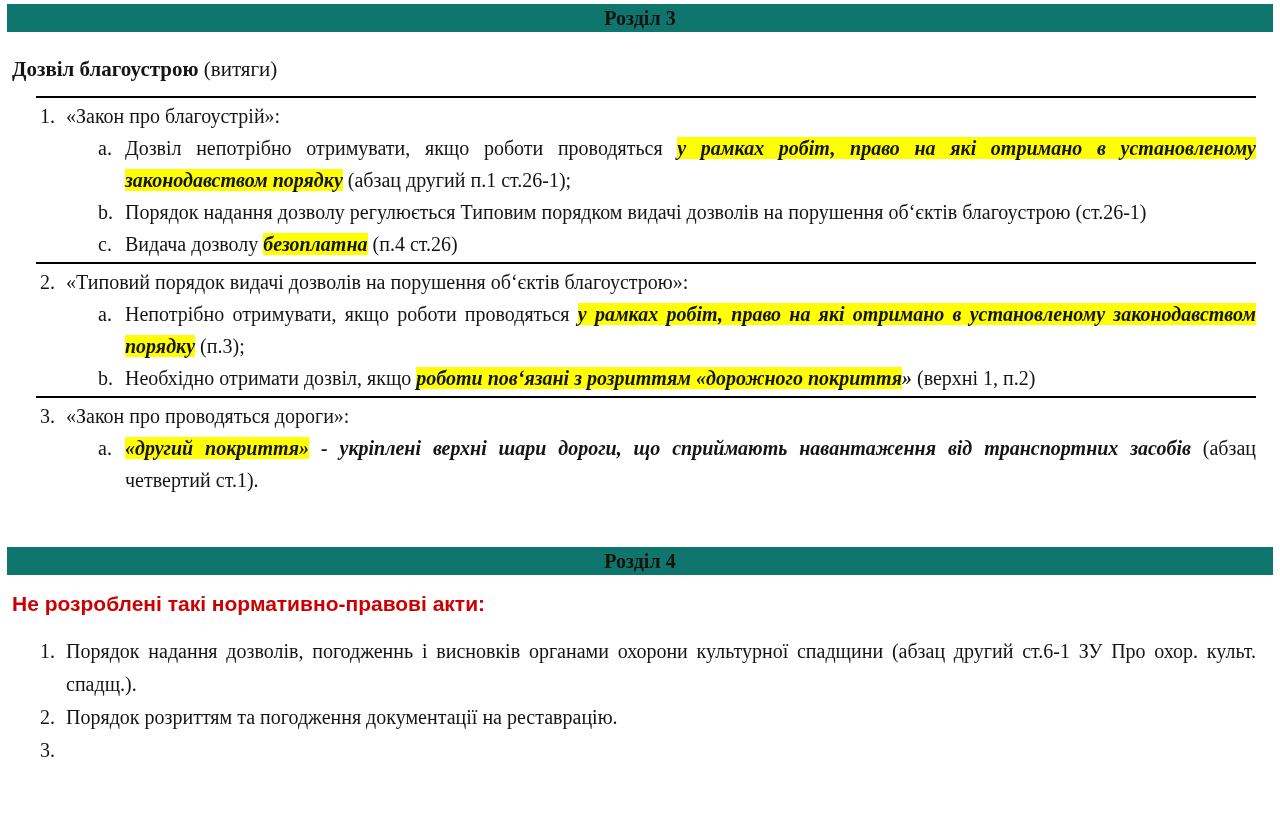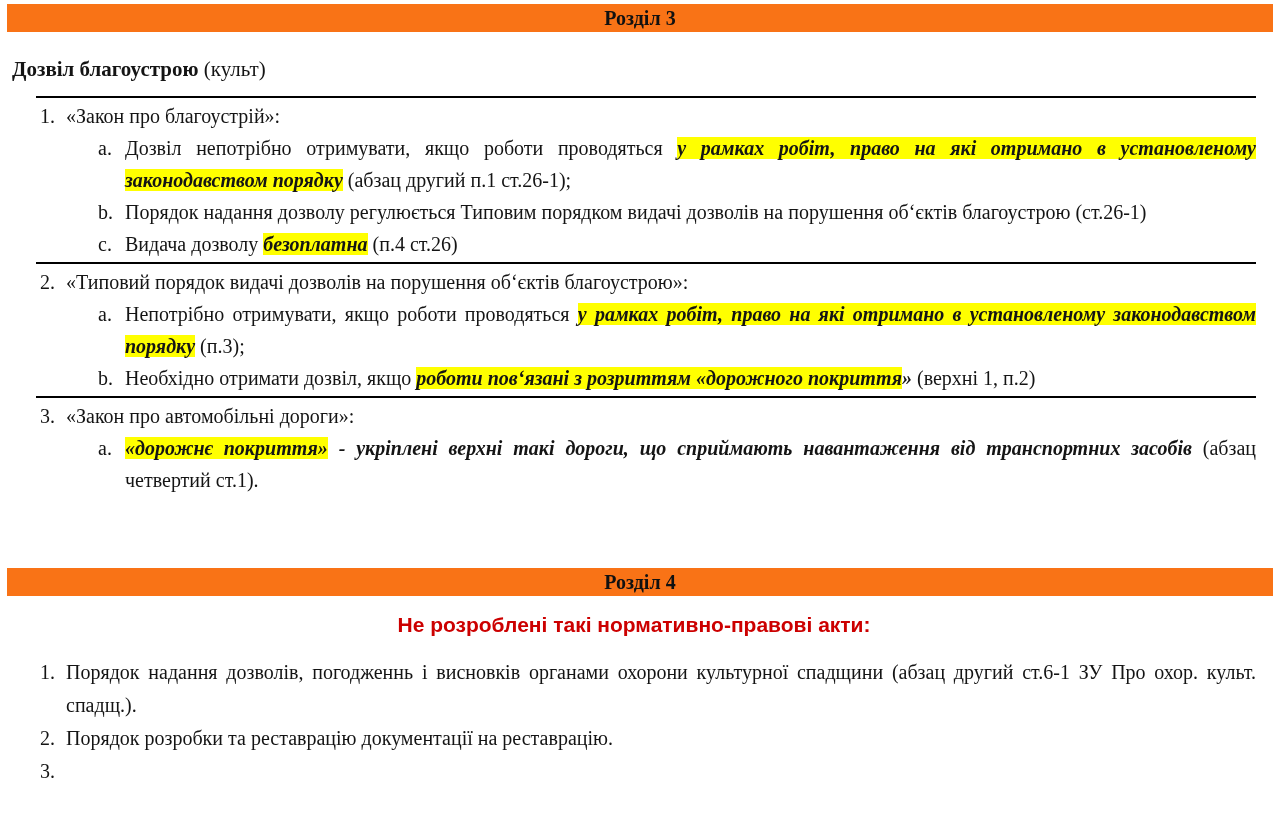--- a/index.html
+++ b/index.html
@@ -11,21 +11,21 @@
     width: 1280px;
     height: 832px;
     overflow: hidden;
     font-family: "Liberation Serif", "DejaVu Serif", serif;
     font-size: 20px;
     color: #141414;
   }
   .bar {
     margin: 4px 7px 0 7px;
     height: 28px;
-    background: #f97316;
+    background: #0f766e;
     display: flex;
     align-items: center;
     justify-content: center;
   }
   .bar .bar-title {
     font-weight: bold;
     font-size: 20px;
     color: #111111;
   }
   .subtitle {
@@ -63,29 +63,28 @@
   }
   .run-hl {
     background: #FFFF00;
     font-weight: bold;
     font-style: italic;
   }
   .run-bi {
     font-weight: bold;
     font-style: italic;
   }
-  .bar2 { margin-top: 70px; }
+  .bar2 { margin-top: 49px; }
   .red-heading {
     margin: 14px 24px 0 12px;
     font-family: "Liberation Sans", "DejaVu Sans", sans-serif;
     font-weight: bold;
     font-size: 21px;
     line-height: 30px;
     color: #CC0000;
-    text-align: center;
   }
   .list4 {
     margin: 16px 24px 0 40px;
     line-height: 33px;
   }
   .l4 {
     position: relative;
     padding-left: 26px;
     text-align: justify;
   }
@@ -96,44 +95,44 @@
   }
 </style>
 </head>
 <body>
 
 <div class="bar">
   <span class="bar-title">Розділ 3</span>
 </div>
 
 <div class="subtitle">
-  <span class="subtitle-bold">Дозвіл благоустрою</span><span> (культ)</span>
+  <span class="subtitle-bold">Дозвіл благоустрою</span><span> (витяги)</span>
 </div>
 
 <div id="s3" class="list3">
     <div class="item3">
       <div class="l1"><span class="num">1.</span><span>«Закон про благоустрій»:</span></div>
       <div class="l2"><span class="letter">a.</span><span class="run-n">Дозвіл непотрібно отримувати, якщо роботи проводяться </span><span class="run-hl">у рамках робіт, право на які отримано в установленому законодавством порядку</span><span class="run-n"> (абзац другий п.1 ст.26-1);</span></div>
       <div class="l2"><span class="letter">b.</span><span class="run-n">Порядок надання дозволу регулюється Типовим порядком видачі дозволів на порушення об‘єктів благоустрою (ст.26-1)</span></div>
       <div class="l2"><span class="letter">c.</span><span class="run-n">Видача дозволу </span><span class="run-hl">безоплатна</span><span class="run-n"> (п.4 ст.26)</span></div>
     </div>
     <div class="item3">
       <div class="l1"><span class="num">2.</span><span>«Типовий порядок видачі дозволів на порушення об‘єктів благоустрою»:</span></div>
       <div class="l2"><span class="letter">a.</span><span class="run-n">Непотрібно отримувати, якщо роботи проводяться </span><span class="run-hl">у рамках робіт, право на які отримано в установленому законодавством порядку</span><span class="run-n"> (п.3);</span></div>
       <div class="l2"><span class="letter">b.</span><span class="run-n">Необхідно отримати дозвіл, якщо </span><span class="run-hl">роботи пов‘язані з розриттям «дорожного покриття</span><span class="run-bi">»</span><span class="run-n"> (верхні 1, п.2)</span></div>
     </div>
     <div class="item3">
-      <div class="l1"><span class="num">3.</span><span>«Закон про автомобільні дороги»:</span></div>
-      <div class="l2"><span class="letter">a.</span><span class="run-hl">«дорожнє покриття»</span><span class="run-bi"> - укріплені верхні такі дороги, що сприймають навантаження від транспортних засобів</span><span class="run-n"> (абзац четвертий ст.1).</span></div>
+      <div class="l1"><span class="num">3.</span><span>«Закон про проводяться дороги»:</span></div>
+      <div class="l2"><span class="letter">a.</span><span class="run-hl">«другий покриття»</span><span class="run-bi"> - укріплені верхні шари дороги, що сприймають навантаження від транспортних засобів</span><span class="run-n"> (абзац четвертий ст.1).</span></div>
     </div>
   </div>
 
 <div class="bar bar2">
   <span class="bar-title">Розділ 4</span>
 </div>
 
 <div class="red-heading">Не розроблені такі нормативно-правові акти:</div>
 
 <div id="s4" class="list4">
     <div class="l4"><span class="num">1.</span><span>Порядок надання дозволів, погодженнь і висновків органами охорони культурної спадщини (абзац другий ст.6-1 ЗУ Про охор. культ. спадщ.).</span></div>
-    <div class="l4"><span class="num">2.</span><span>Порядок розробки та реставрацію документації на реставрацію.</span></div>
+    <div class="l4"><span class="num">2.</span><span>Порядок розриттям та погодження документації на реставрацію.</span></div>
     <div class="l4"><span class="num">3.</span></div>
   </div>
 
 </body></html>

